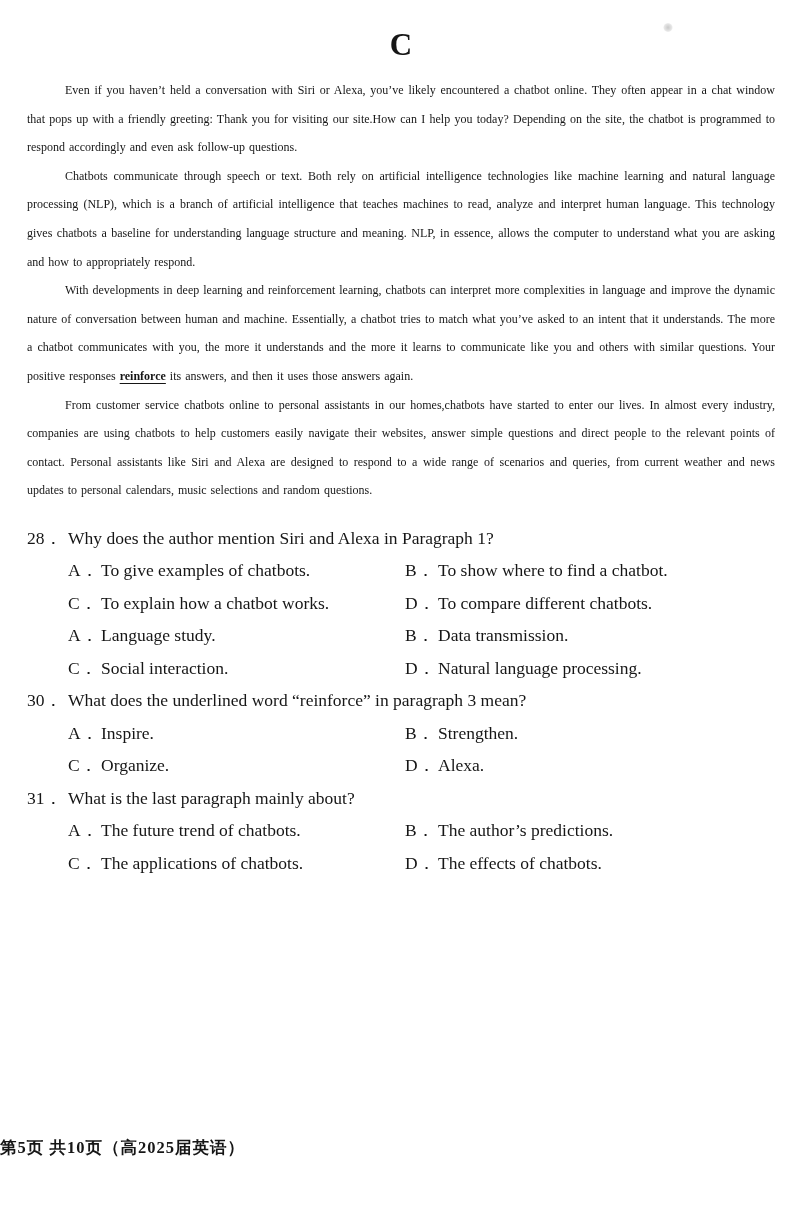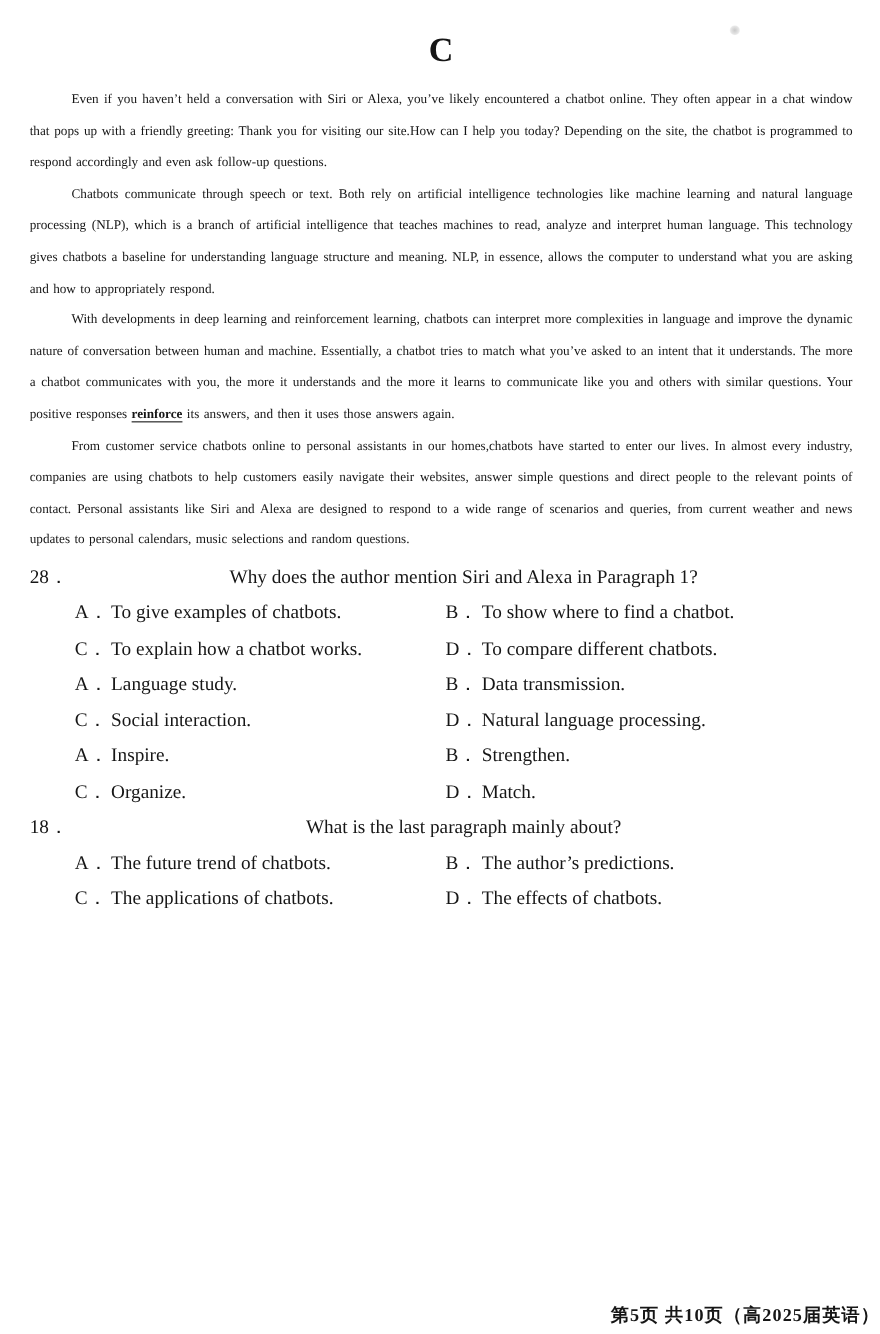--- a/index.html
+++ b/index.html
@@ -34,54 +34,53 @@
     text-align: justify;
     text-indent: 38px;
     word-spacing: 1px;
   }
   .passage .u {
     text-decoration: underline;
     text-underline-offset: 3px;
     font-weight: bold;
   }
   .questions {
-    margin-top: 3px;
+    margin-top: 17px;
     font-size: 17.5px;
     line-height: 32.5px;
   }
   .q-line {
     display: flex;
   }
   .q-num {
     flex: 0 0 41px;
   }
   .q-text {
     flex: 1;
-    text-align: center;
   }
   .q-options {
     display: grid;
     grid-template-columns: 337px 1fr;
     margin-left: 41px;
   }
   .opt {
     display: flex;
   }
   .opt-label {
     flex: 0 0 33px;
   }
   .opt-text {
     flex: 1;
   }
   .page-footer {
     position: absolute;
     left: 0;
-    top: 1185px;
+    top: 1137px;
     width: 100%;
-    text-align: right;
+    text-align: left;
     font-weight: bold;
     font-size: 16.5px;
     letter-spacing: 1px;
   }
   .scan-artifact {
     position: absolute;
     left: 663px;
     top: 23px;
     width: 10px;
     height: 9px;
@@ -147,43 +146,47 @@
             <span class="opt-text">Social interaction.</span>
           </div>
           <div class="opt">
             <span class="opt-label">D．</span>
             <span class="opt-text">Natural language processing.</span>
           </div>
         </div>
       </div>
 
       <div class="q-block">
+        <div class="q-line">
+          <span class="q-num">30．</span>
+          <span class="q-text">What does the underlined word “reinforce” in paragraph 3 mean?</span>
+        </div>
         <div class="q-options">
           <div class="opt">
             <span class="opt-label">A．</span>
             <span class="opt-text">Inspire.</span>
           </div>
           <div class="opt">
             <span class="opt-label">B．</span>
             <span class="opt-text">Strengthen.</span>
           </div>
           <div class="opt">
             <span class="opt-label">C．</span>
             <span class="opt-text">Organize.</span>
           </div>
           <div class="opt">
             <span class="opt-label">D．</span>
-            <span class="opt-text">Match.</span>
+            <span class="opt-text">Alexa.</span>
           </div>
         </div>
       </div>
 
       <div class="q-block">
         <div class="q-line">
-          <span class="q-num">18．</span>
+          <span class="q-num">31．</span>
           <span class="q-text">What is the last paragraph mainly about?</span>
         </div>
         <div class="q-options">
           <div class="opt">
             <span class="opt-label">A．</span>
             <span class="opt-text">The future trend of chatbots.</span>
           </div>
           <div class="opt">
             <span class="opt-label">B．</span>
             <span class="opt-text">The author’s predictions.</span>

